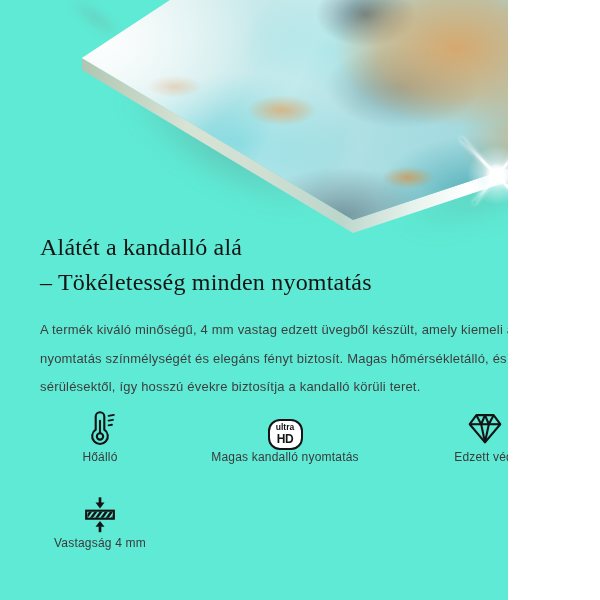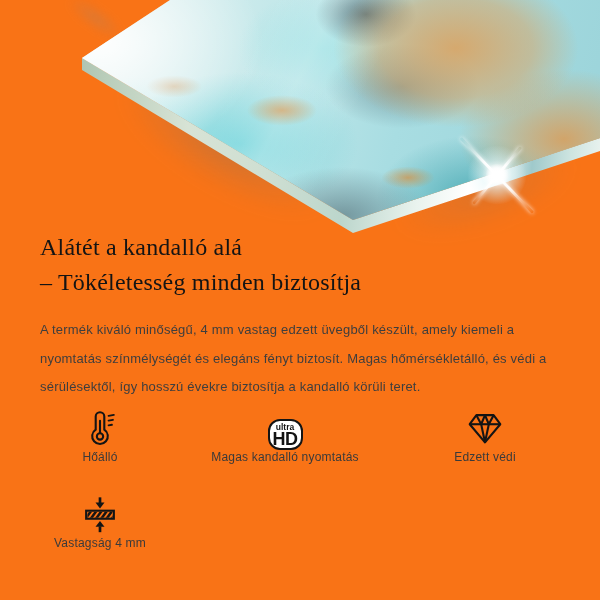--- a/index.html
+++ b/index.html
@@ -1,17 +1,17 @@
 <!DOCTYPE html>
 <html><head>
 <meta charset="utf-8">
 <style>
   html,body{margin:0;padding:0;background:#fff;}
   .page{
-    position:relative;width:600px;height:600px;background:#f97316;
+    position:relative;width:508px;height:600px;background:#5eead4;
     overflow:hidden;font-family:"Liberation Sans",sans-serif;color:#1a1a1a;
   }
 
   
   .hero{position:absolute;left:0;top:0;width:600px;height:240px;}
   .glass-shadow1{
     position:absolute;left:55px;top:85px;width:340px;height:120px;
     background:radial-gradient(50% 50% at 50% 50%, rgba(105,115,118,.30), rgba(105,115,118,0) 70%);
     transform:rotate(30.5deg);filter:blur(9px);
   }
@@ -96,21 +96,21 @@
   }
   .icon-box{height:46px;display:flex;align-items:flex-end;justify-content:center;}
   .feature svg{display:block;}
   .f-label{font-size:12px;color:#3a3a3a;letter-spacing:.2px;white-space:nowrap;}
   .hd-badge{
     width:31px;height:27px;border:2.6px solid #141414;border-radius:12px;
     display:flex;flex-direction:column;align-items:center;justify-content:center;
     background:#fff;
   }
   .hd-top{font-size:8.5px;font-weight:700;line-height:9px;letter-spacing:0;color:#141414;}
-  .hd-bottom{font-size:18px;font-weight:800;line-height:14px;letter-spacing:-.5px;color:#141414;}
+  .hd-bottom{font-size:12px;font-weight:800;line-height:14px;letter-spacing:-.5px;color:#141414;}
 </style>
 </head>
 <body>
 
 <div class="page">
 
   <div class="hero">
     <div class="glass-shadow1"></div>
     <div class="glass-shadow2"></div>
     <div class="glass-shadow3"></div>
@@ -119,21 +119,21 @@
     <div class="sparkle">
       <div class="glow"></div>
       <div class="ray ray1"></div>
       <div class="ray ray2"></div>
       <div class="core"></div>
     </div>
   </div>
 
   <div class="heading">
     <div>Alátét a kandalló alá</div>
-    <div>– Tökéletesség minden biztosítja</div>
+    <div>– Tökéletesség minden nyomtatás</div>
   </div>
 
   <p class="desc">A termék kiváló minőségű, 4 mm vastag edzett üvegből készült, amely kiemeli a nyomtatás színmélységét és elegáns fényt biztosít. Magas hőmérsékletálló, és védi a sérülésektől, így hosszú évekre biztosítja a kandalló körüli teret.</p>
 
   <div class="features">
 
     <div class="feature">
       <div class="icon-box">
         <svg width="42" height="42" viewBox="0 0 44 44" fill="none" stroke="#141414" stroke-width="2.2" stroke-linecap="round">
           <path d="M17.5 9a4.5 4.5 0 0 1 9 0v13.6a8.2 8.2 0 1 1 -9 0z"></path>

